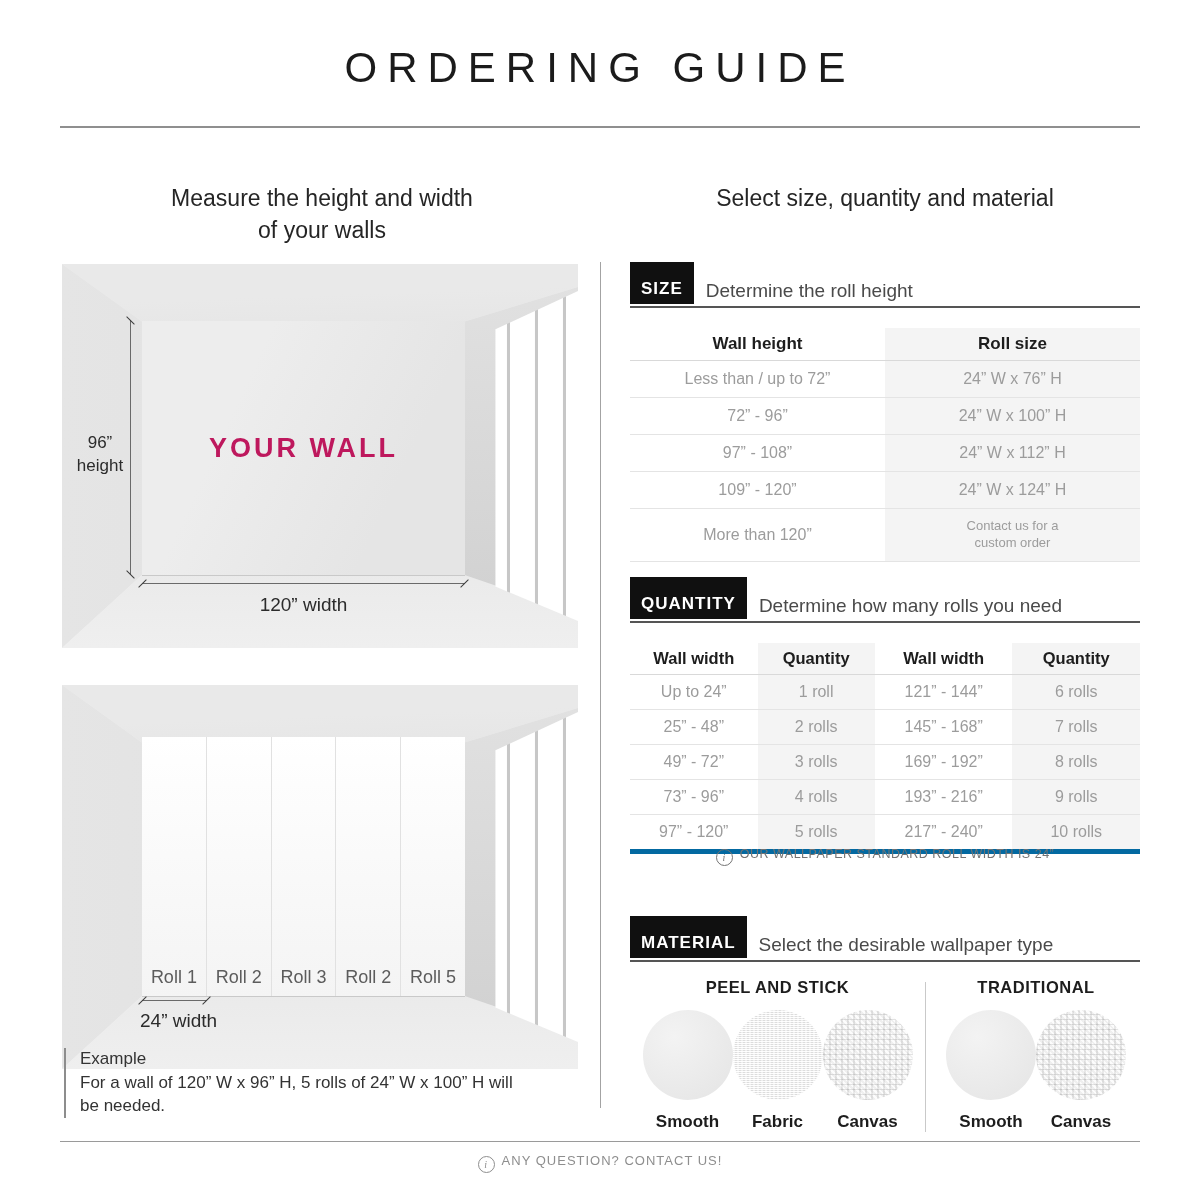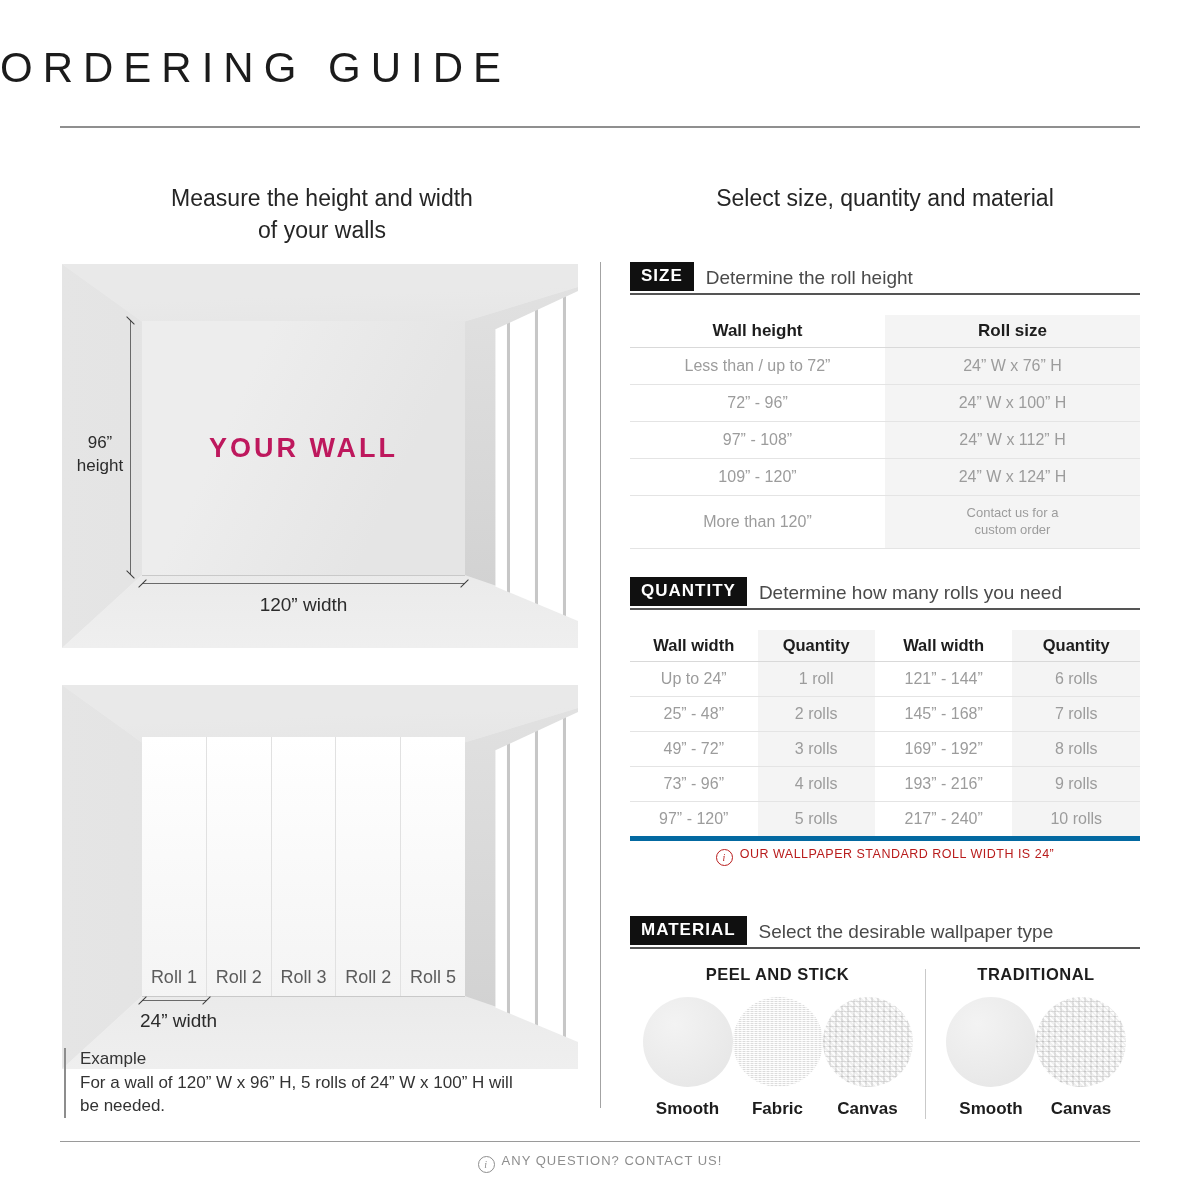--- a/index.html
+++ b/index.html
@@ -1,20 +1,20 @@
 <!DOCTYPE html>
 <html><head>
 <meta charset="utf-8">
 <style>
   html,body{margin:0;padding:0;background:#fff;}
   .page{position:relative;width:1200px;height:1200px;background:#ffffff;overflow:hidden;
         font-family:"Liberation Sans",sans-serif;color:#222;}
 
   
-  .page-title{position:absolute;left:0;top:44px;width:100%;text-align:left;
+  .page-title{position:absolute;left:0;top:44px;width:100%;text-align:center;
     font-size:42px;letter-spacing:10px;font-weight:400;color:#1b1b1b;}
   .top-rule{position:absolute;left:60px;top:126px;width:1080px;height:0;
     border-top:2px solid #8f8f8f;}
   .col-divider{position:absolute;left:600px;top:262px;width:1px;height:846px;background:#a3a3a3;}
 
   
   .left-heading{position:absolute;left:62px;top:182px;width:520px;text-align:center;
     font-size:23px;line-height:1.4;color:#252525;}
   .right-heading{position:absolute;left:630px;top:185px;width:510px;text-align:center;
     font-size:23px;color:#252525;}
@@ -66,37 +66,37 @@
   
   .example{position:absolute;left:64px;top:1048px;width:450px;border-left:2px solid #8d8d8d;
     padding-left:14px;font-size:17px;color:#333;line-height:1.35;}
   .example-title{margin-bottom:1px;}
 
   
   .section{position:absolute;left:630px;width:510px;}
   .size-sec{top:262px;} .qty-sec{top:577px;} .mat-sec{top:916px;}
   .sec-head{display:flex;align-items:flex-end;border-bottom:2px solid #555;padding-bottom:2px;}
   .badge{background:#101010;color:#fff;font-weight:bold;font-size:17px;letter-spacing:1px;
-    padding:4px 11px 5px;}
+    padding:17px 11px 5px;}
   .sec-sub{margin-left:12px;font-size:19px;color:#4a4a4a;padding-bottom:2px;}
 
   table{width:100%;border-collapse:collapse;margin-top:20px;}
   th{font-size:17px;font-weight:bold;color:#1d1d1d;padding:6px 4px;text-align:center;}
   td{font-size:16px;color:#9c9c9c;padding:9px 4px;text-align:center;}
   .size-table td{border-top:1px solid #e4e4e4;}
   .size-table tr:last-child td{border-bottom:1px solid #e4e4e4;}
   .size-table th{border-bottom:1px solid #d9d9d9;}
   .qty-table td{border-top:1px solid #e4e4e4;padding:8px 2px;}
   .qty-table tr:last-child td{border-bottom:5px solid #0369a1;}
   .qty-table th{border-bottom:1px solid #d9d9d9;font-size:16.5px;}
   .gray-col{background:#f4f4f4;}
   .pre{white-space:pre-line;font-size:13px;line-height:1.3;}
 
   .note{position:absolute;left:630px;top:847px;width:510px;text-align:center;
-    font-size:12.5px;letter-spacing:.5px;color:#b91c1c;}
+    font-size:12.5px;letter-spacing:.5px;color:#737373;}
 
   
   .mat-groups{display:flex;margin-top:16px;align-items:stretch;}
   .mat-group{display:flex;flex-direction:column;}
   .mat-group-left{width:295px;}
   .mat-group-right{flex:1;}
   .mat-divider{width:1px;background:#c9c9c9;margin:4px 6px 0 0;}
   .group-name{text-align:center;font-size:16.5px;font-weight:bold;letter-spacing:.5px;color:#1d1d1d;}
   .swatches{display:flex;justify-content:center;margin-top:13px;}
   .swatch-item{display:flex;flex-direction:column;align-items:center;}

